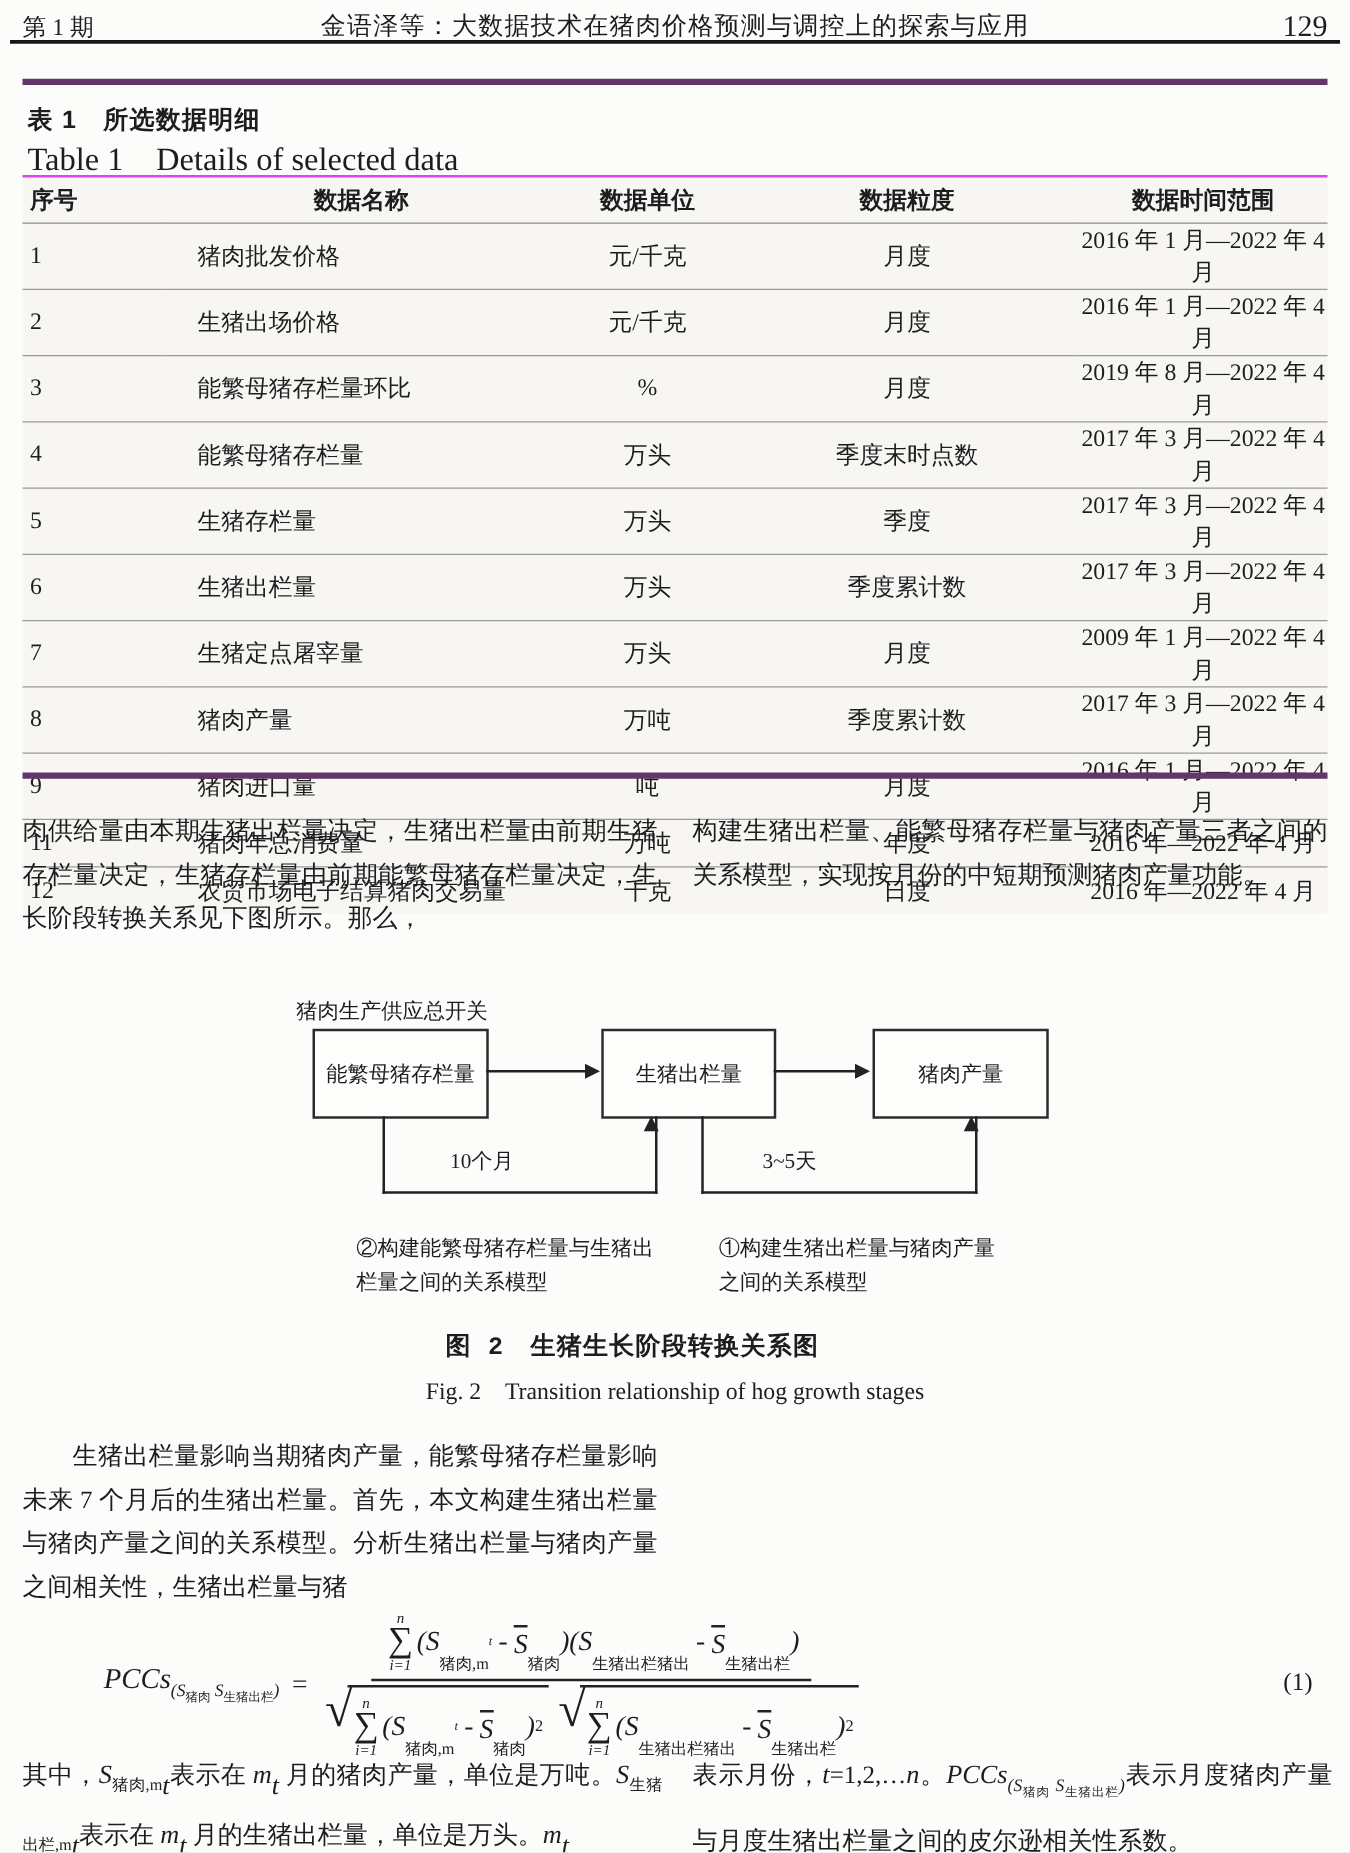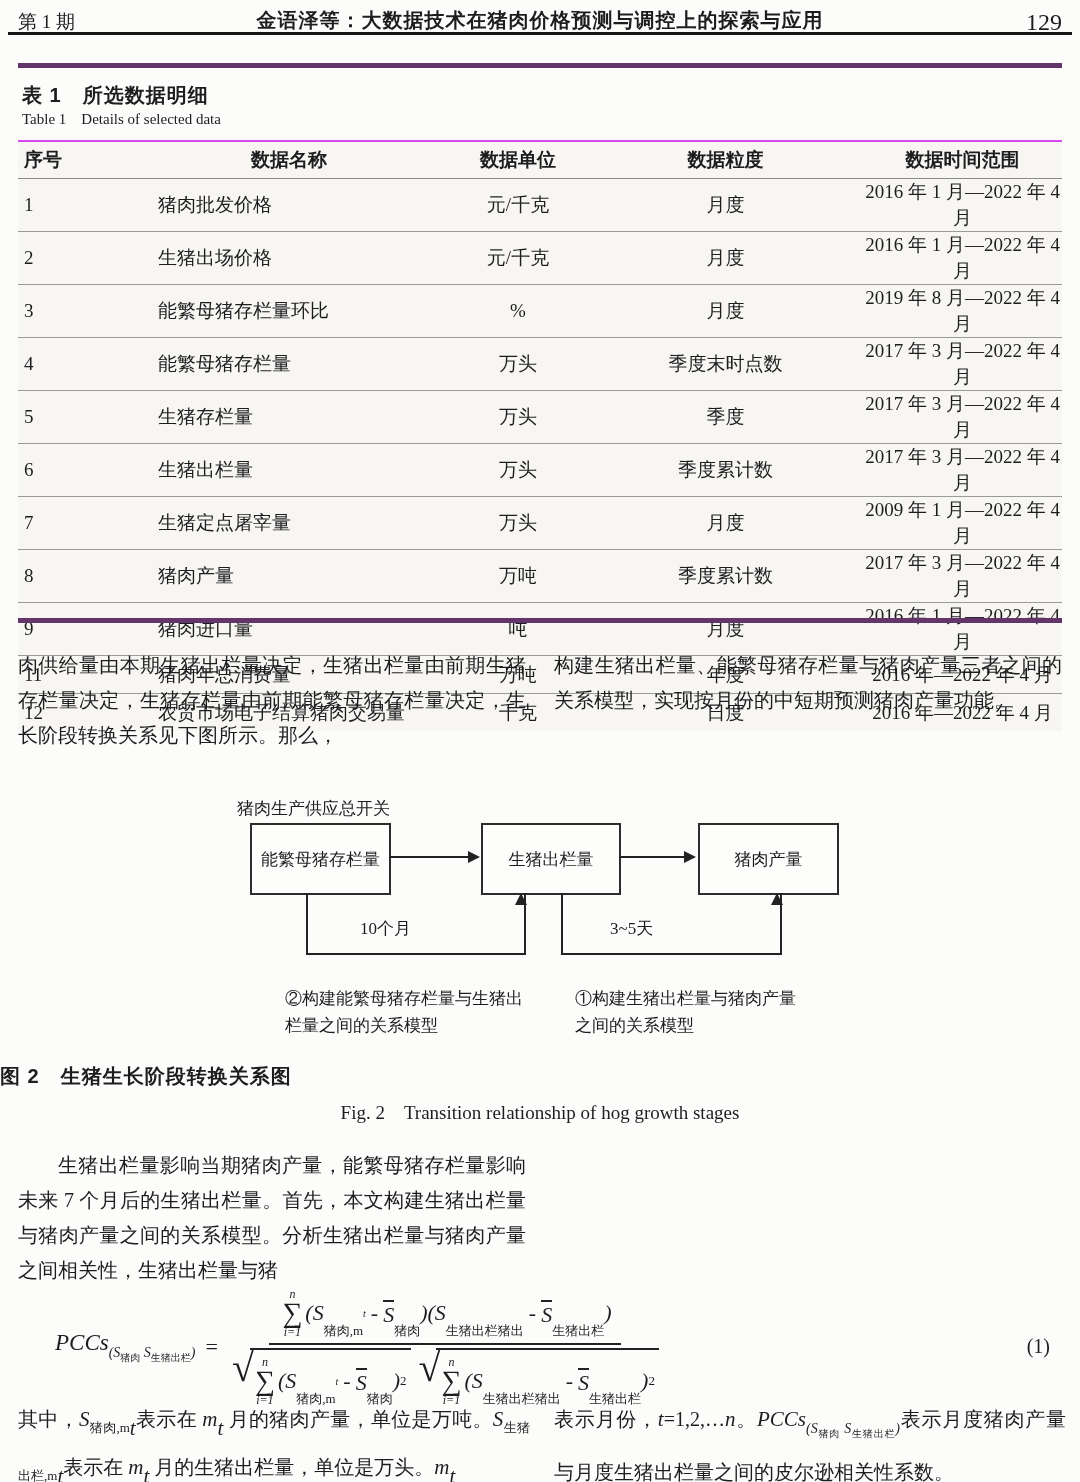--- a/index.html
+++ b/index.html
@@ -5,30 +5,30 @@
   html,body{margin:0;padding:0;background:#e8e8e8;}
   .page{
     position:relative;width:1080px;height:1482px;margin:0 auto;
     background:#fcfcfb;color:#1d1d1f;overflow:hidden;
     font-family:"Liberation Serif","DejaVu Serif",serif;
   }
   
   .hdr{position:absolute;top:7px;left:18px;right:18px;height:26px;}
   .hdr-issue{position:absolute;left:0;top:2px;font-size:19px;}
   .hdr-title{position:absolute;left:0;right:0;text-align:center;top:0;
-    font-family:"Liberation Sans","DejaVu Sans",sans-serif;font-weight:bold;font-size:20px;letter-spacing:1px;}
+    font-family:"Liberation Sans","DejaVu Sans",sans-serif;font-weight:normal;font-size:20px;letter-spacing:1px;}
   .hdr-page{position:absolute;right:0;top:2px;font-size:24px;font-family:Liberation Serif, serif;}
   .rule-black{position:absolute;top:32px;left:8px;width:1064px;height:3px;background:#161616;}
   .rule-purple{position:absolute;left:18px;width:1044px;height:5px;background:var(--accent-purple,#63366b);}
   .rp-top{top:63px;}
   .rp-bottom{top:618px;}
   
   .tcap-zh{position:absolute;top:82px;left:22px;font-family:"Liberation Sans","DejaVu Sans",sans-serif;
     font-weight:bold;font-size:20px;letter-spacing:1px;}
-  .tcap-en{position:absolute;top:110px;left:22px;font-size:15px;}
+  .tcap-en{position:absolute;top:110px;left:22px;font-size:26px;}
   
   .data-table{position:absolute;top:140px;left:18px;width:1044px;border-collapse:collapse;
     background:var(--table-bg,#f8f6f3);table-layout:fixed;font-size:19px;}
   .data-table col.c1{width:112px;} .data-table col.c2{width:318px;}
   .data-table col.c3{width:140px;} .data-table col.c4{width:275px;} .data-table col.c5{width:199px;}
   .data-table th{height:36px;font-weight:bold;text-align:center;
     border-top:2px solid #d946ef;border-bottom:1px solid #8a8a8a;padding:0;margin-top:32px;}
   .data-table td{height:37px;text-align:center;border-bottom:1px solid #9a9a9a;padding:0;}
   .data-table tr:last-child td{border-bottom:none;}
   .data-table th.c1,.data-table td.c1{text-align:left;padding-left:6px;}
@@ -51,27 +51,27 @@
   .loop{position:absolute;top:98px;height:60px;border-left:2px solid #222;
     border-bottom:2px solid #222;border-right:2px solid #222;}
   .lp1{left:306px;width:216px;} .lp2{left:561px;width:217px;}
   .uhead{position:absolute;top:98px;width:0;height:0;
     border-left:6px solid transparent;border-right:6px solid transparent;border-bottom:12px solid #222;}
   .uh1{left:515px;} .uh2{left:771px;}
   .loop-label{position:absolute;top:122px;width:100px;font-size:17px;}
   .ll1{left:360px;} .ll2{left:610px;}
   .fig-ann{position:absolute;top:190px;font-size:17px;line-height:27px;}
   .fa-left{left:285px;width:246px;} .fa-right{left:575px;width:226px;}
-  .fig-cap-zh{position:absolute;top:268px;left:0;width:1012px;text-align:left;
-    font-family:Liberation Sans, sans-serif;font-weight:bold;font-size:20px;letter-spacing:1px;}
+  .fig-cap-zh{position:absolute;top:268px;left:0;width:1012px;text-align:center;
+    font-family:Liberation Mono, monospace;font-weight:bold;font-size:20px;letter-spacing:1px;}
   .fig-cap-en{position:absolute;top:305px;left:0;width:1080px;text-align:center;font-size:19px;}
   
   .formula-row{position:absolute;top:1297px;left:55px;width:1010px;height:100px;
     display:flex;align-items:center;font-size:22px;}
-  .lhs{font-style:italic;font-size:23px;}
+  .lhs{font-style:italic;font-size:23px;margin-left:28px;}
   .sb{font-size:13px;vertical-align:-6px;font-style:normal;margin-top:36px;}
   .sbt{font-size:10px;vertical-align:-9px;}
   .lhs-sub{font-size:14px;vertical-align:-7px;font-style:italic;}
   .lhs-sub .cjk{font-size:10px;vertical-align:-4px;font-style:normal;}
   .eqsign{margin:0 10px;}
   .frac{display:inline-flex;flex-direction:column;align-items:center;}
   .num{display:flex;align-items:center;border-bottom:2px solid #222;padding:0 10px 3px 10px;}
   .den{display:flex;align-items:center;padding-top:3px;}
   .sum{display:inline-flex;flex-direction:column;align-items:center;line-height:1;margin:0 3px;}
   .sum .lim{font-size:12px;font-style:italic;}

